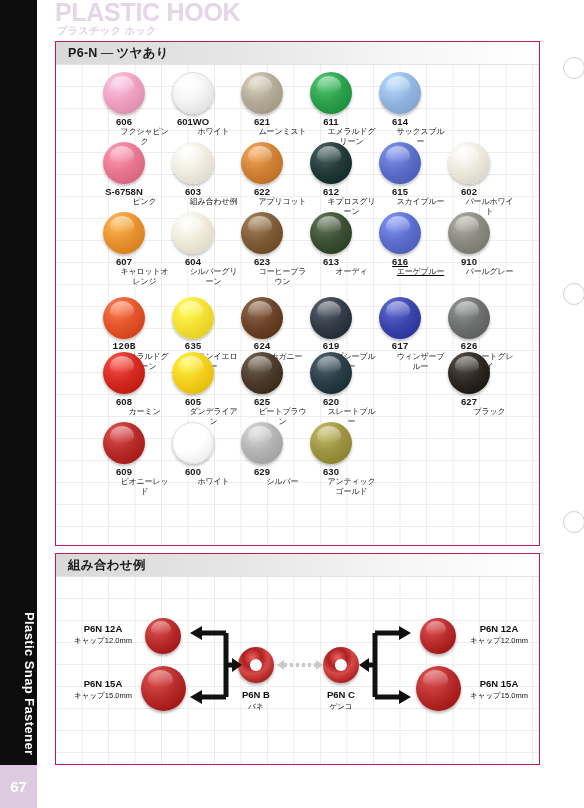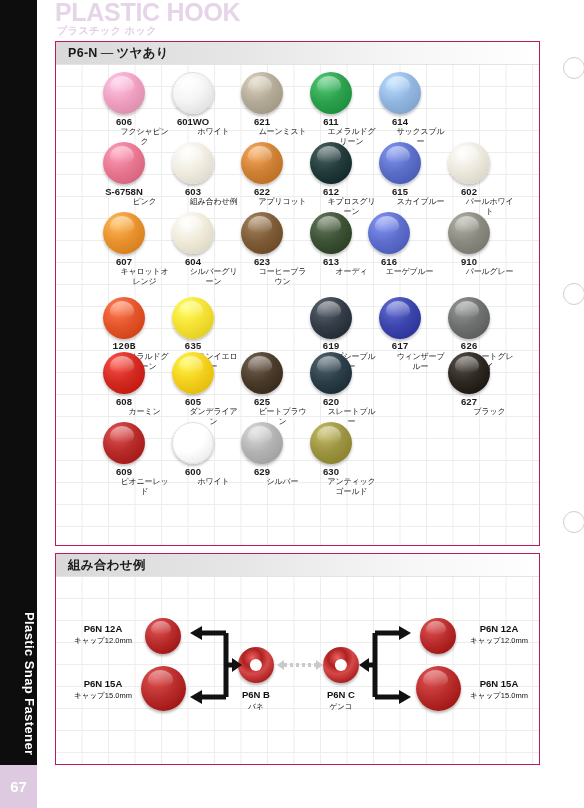--- a/index.html
+++ b/index.html
@@ -185,41 +185,46 @@
           <div class="sw-cell" style="left: 161px;">
             <div class="dome" style="background: radial-gradient(circle at 34% 26%, rgb(167, 134, 97) 0%, rgb(125, 92, 55) 46%, rgb(97, 64, 27) 100%);"></div>
             <div class="sw-code">623</div>
             <div class="sw-name">コーヒーブラウン</div>
           </div>
           <div class="sw-cell" style="left: 230px;">
             <div class="dome" style="background: radial-gradient(circle at 34% 26%, rgb(103, 124, 95) 0%, rgb(61, 82, 53) 46%, rgb(33, 54, 25) 100%);"></div>
             <div class="sw-code">613</div>
             <div class="sw-name">オーディ</div>
           </div>
-          <div class="sw-cell" style="left: 288px;">
+          <div class="sw-cell" style="left: 299px; text-decoration: underline;">
             <div class="dome" style="background: radial-gradient(circle at 34% 26%, rgb(135, 152, 247) 0%, rgb(93, 110, 205) 46%, rgb(65, 82, 177) 100%);"></div>
             <div class="sw-code">616</div>
             <div class="sw-name">エーゲブルー</div>
           </div>
           <div class="sw-cell" style="left: 368px;">
             <div class="dome" style="background: radial-gradient(circle at 34% 26%, rgb(181, 180, 170) 0%, rgb(139, 138, 128) 46%, rgb(111, 110, 100) 100%);"></div>
             <div class="sw-code">910</div>
             <div class="sw-name">パールグレー</div>
           </div>
         </div>
         <div class="sw-row" style="top: 232px; font-family: Liberation Mono, monospace;">
           <div class="sw-cell" style="left: 23px;">
             <div class="dome" style="background: radial-gradient(circle at 34% 26%, rgb(255, 126, 84) 0%, rgb(228, 84, 42) 46%, rgb(200, 56, 14) 100%);"></div>
             <div class="sw-code">120B</div>
             <div class="sw-name">エメラルドグリーン</div>
           </div>
           <div class="sw-cell" style="left: 92px;">
             <div class="dome" style="background: radial-gradient(circle at 34% 26%, rgb(255, 255, 94) 0%, rgb(245, 224, 52) 46%, rgb(217, 196, 24) 100%);"></div>
             <div class="sw-code">635</div>
             <div class="sw-name">レモンイエロー</div>
+          </div>
+          <div class="sw-cell" style="left: 161px;">
+            <div class="dome" style="background: radial-gradient(circle at 34% 26%, rgb(149, 110, 83) 0%, rgb(107, 68, 41) 46%, rgb(79, 40, 13) 100%);"></div>
+            <div class="sw-code">624</div>
+            <div class="sw-name">マホガニー</div>
           </div>
           <div class="sw-cell" style="left: 230px;">
             <div class="dome" style="background: radial-gradient(circle at 34% 26%, rgb(94, 102, 113) 0%, rgb(52, 60, 71) 46%, rgb(24, 32, 43) 100%);"></div>
             <div class="sw-code">619</div>
             <div class="sw-name">ジプシーブルー</div>
           </div>
           <div class="sw-cell" style="left: 299px;">
             <div class="dome" style="background: radial-gradient(circle at 34% 26%, rgb(101, 111, 213) 0%, rgb(59, 69, 171) 46%, rgb(31, 41, 143) 100%);"></div>
             <div class="sw-code">617</div>
             <div class="sw-name">ウィンザーブルー</div>

